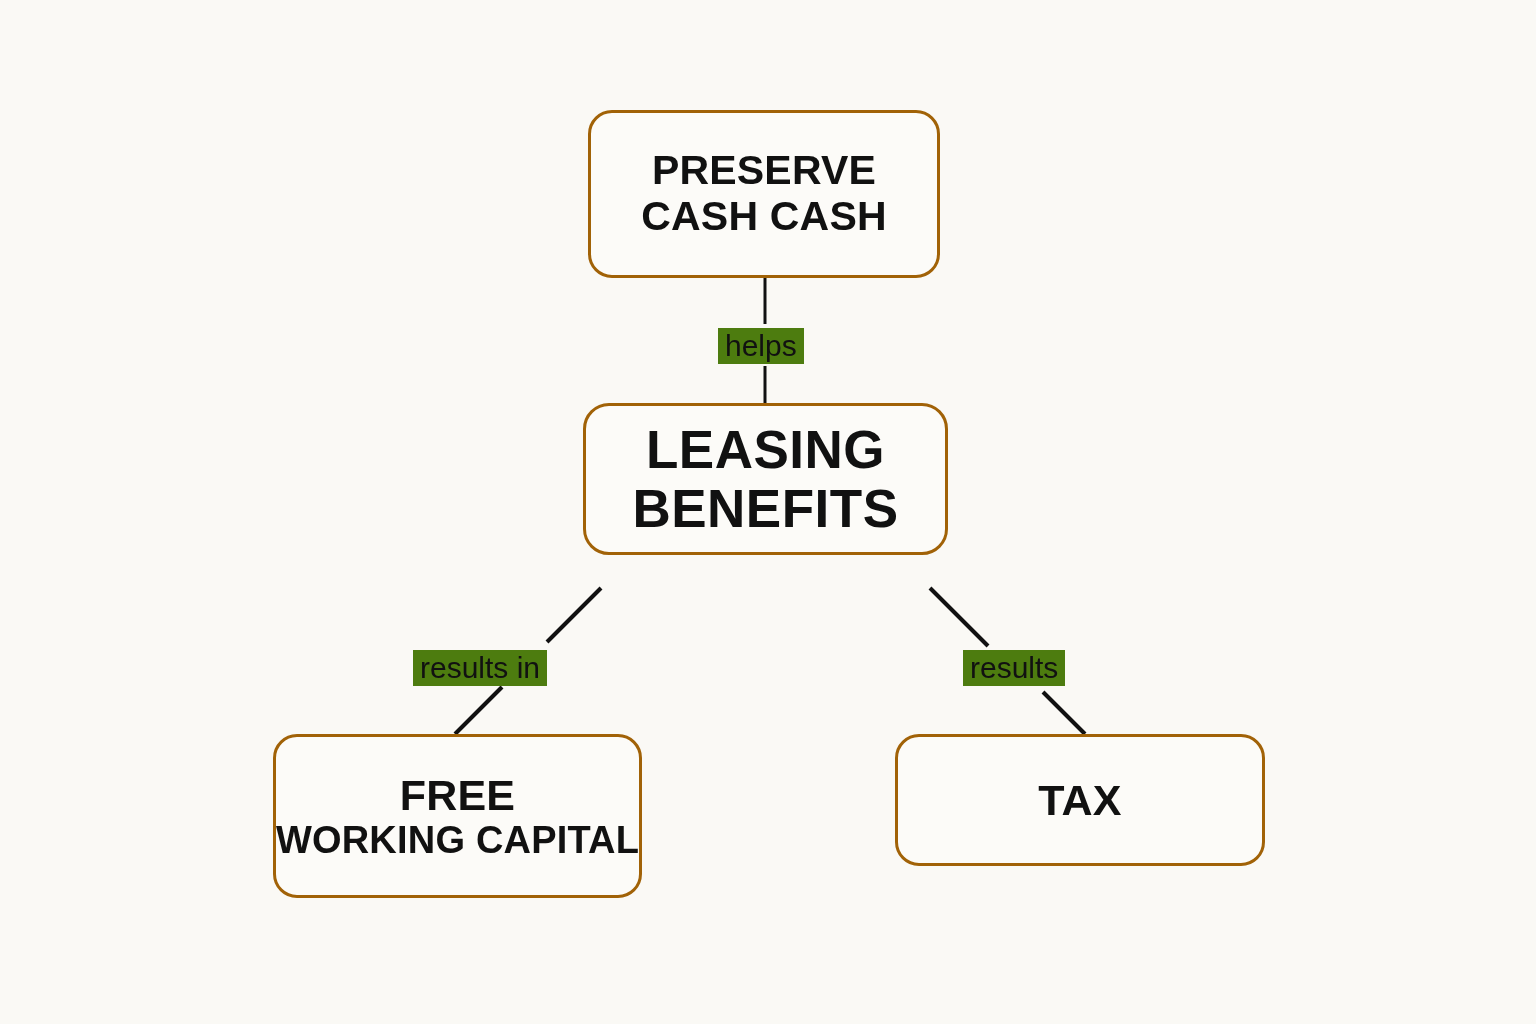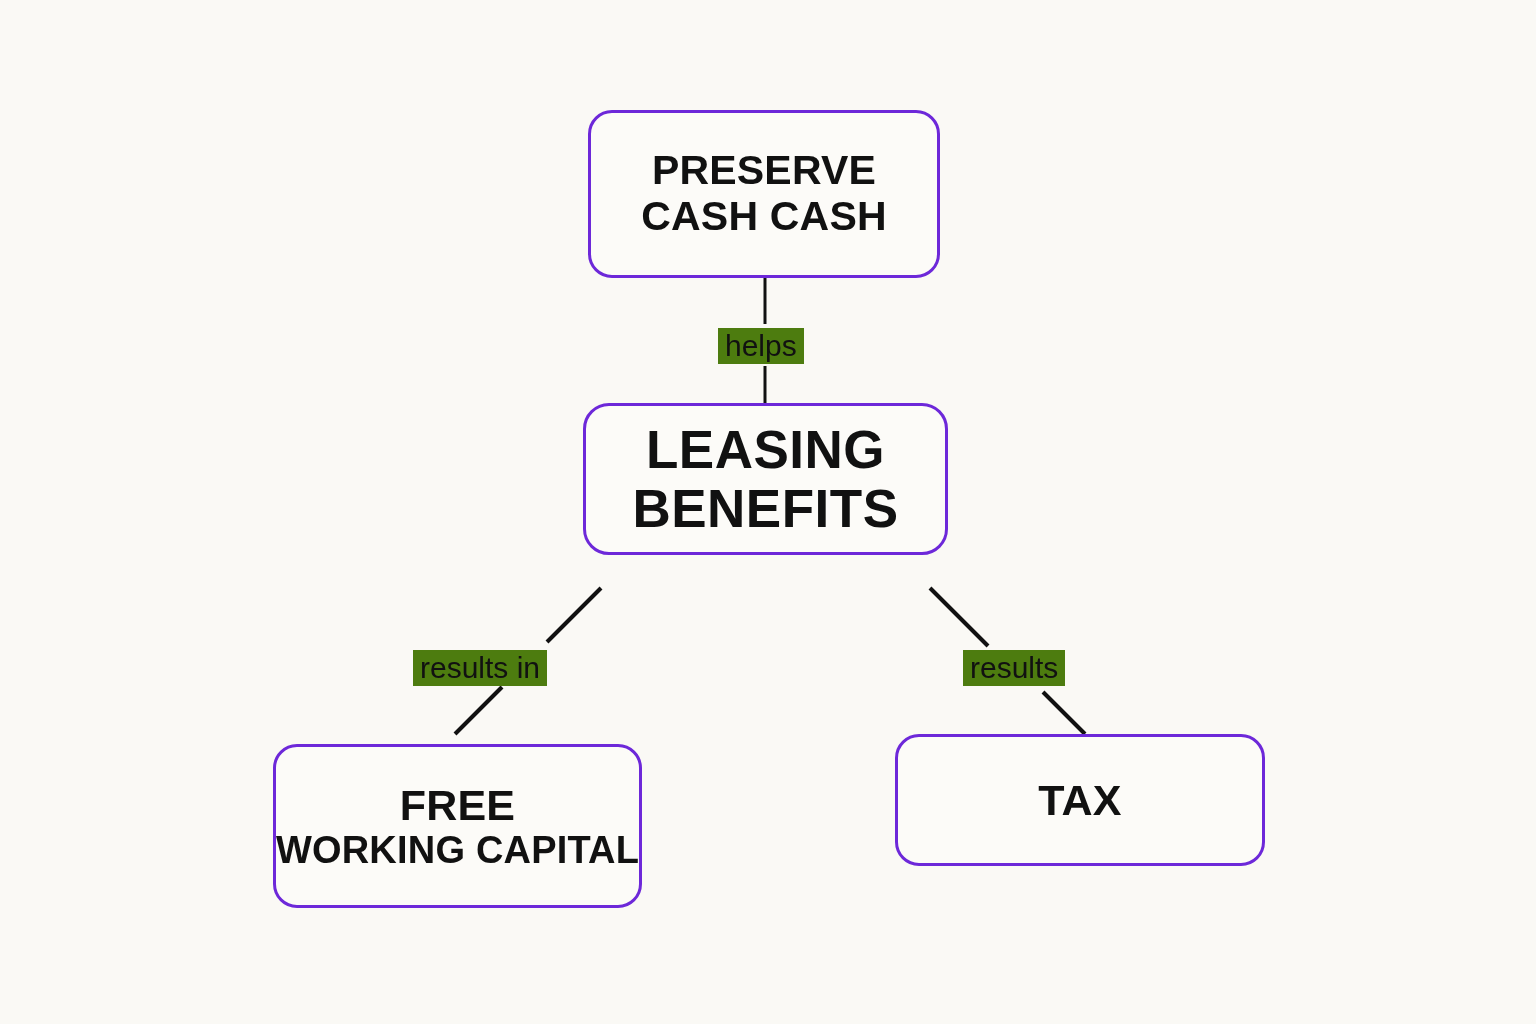--- a/index.html
+++ b/index.html
@@ -25,21 +25,21 @@
     left: 0;
     top: 0;
     width: 1536px;
     height: 1024px;
     pointer-events: none;
   }
   .node {
     position: absolute;
     box-sizing: border-box;
     background: #fcfbf8;
-    border: 3px solid #6d28d9;
+    border: 3px solid #a16207;
     border-radius: 24px;
     display: flex;
     flex-direction: column;
     align-items: center;
     justify-content: center;
     text-align: center;
     color: #111111;
     font-weight: bold;
     line-height: 1.12;
     letter-spacing: 0.2px;
@@ -75,21 +75,20 @@
     font-size: 53px;
     letter-spacing: 0.5px;
   }
 
   
   #node-free-working-capital {
     left: 273px;
     top: 734px;
     width: 369px;
     height: 164px;
-    margin-top: 10px;
   }
   #node-free-working-capital .line1 {
     font-size: 43px;
   }
   #node-free-working-capital .line2 {
     font-size: 38px;
   }
 
   
   #node-tax-deductions {

